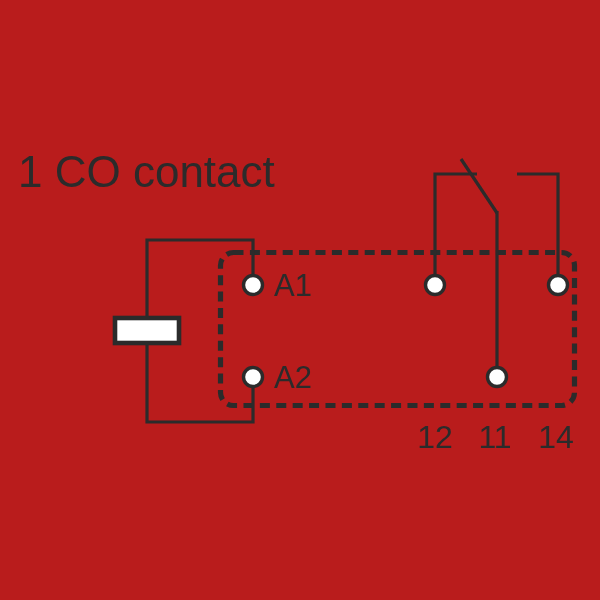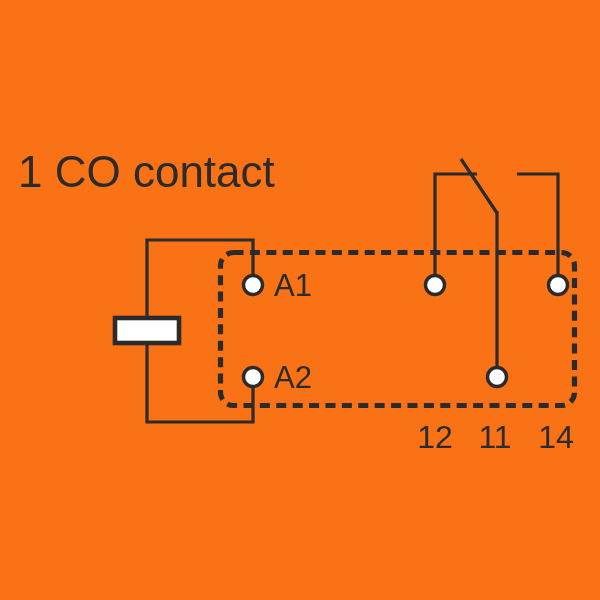--- a/index.html
+++ b/index.html
@@ -4,21 +4,21 @@
 <style>
   html, body {
     margin: 0;
     padding: 0;
     background: #ffffff;
   }
   .stage {
     position: relative;
     width: 600px;
     height: 600px;
-    background: #f97316;
+    background: #b91c1c;
     overflow: hidden;
   }
   svg {
     display: block;
   }
   svg text {
     font-family: "Liberation Sans", "DejaVu Sans", sans-serif;
   }
   .diagram-title {
     font-size: 44px;

